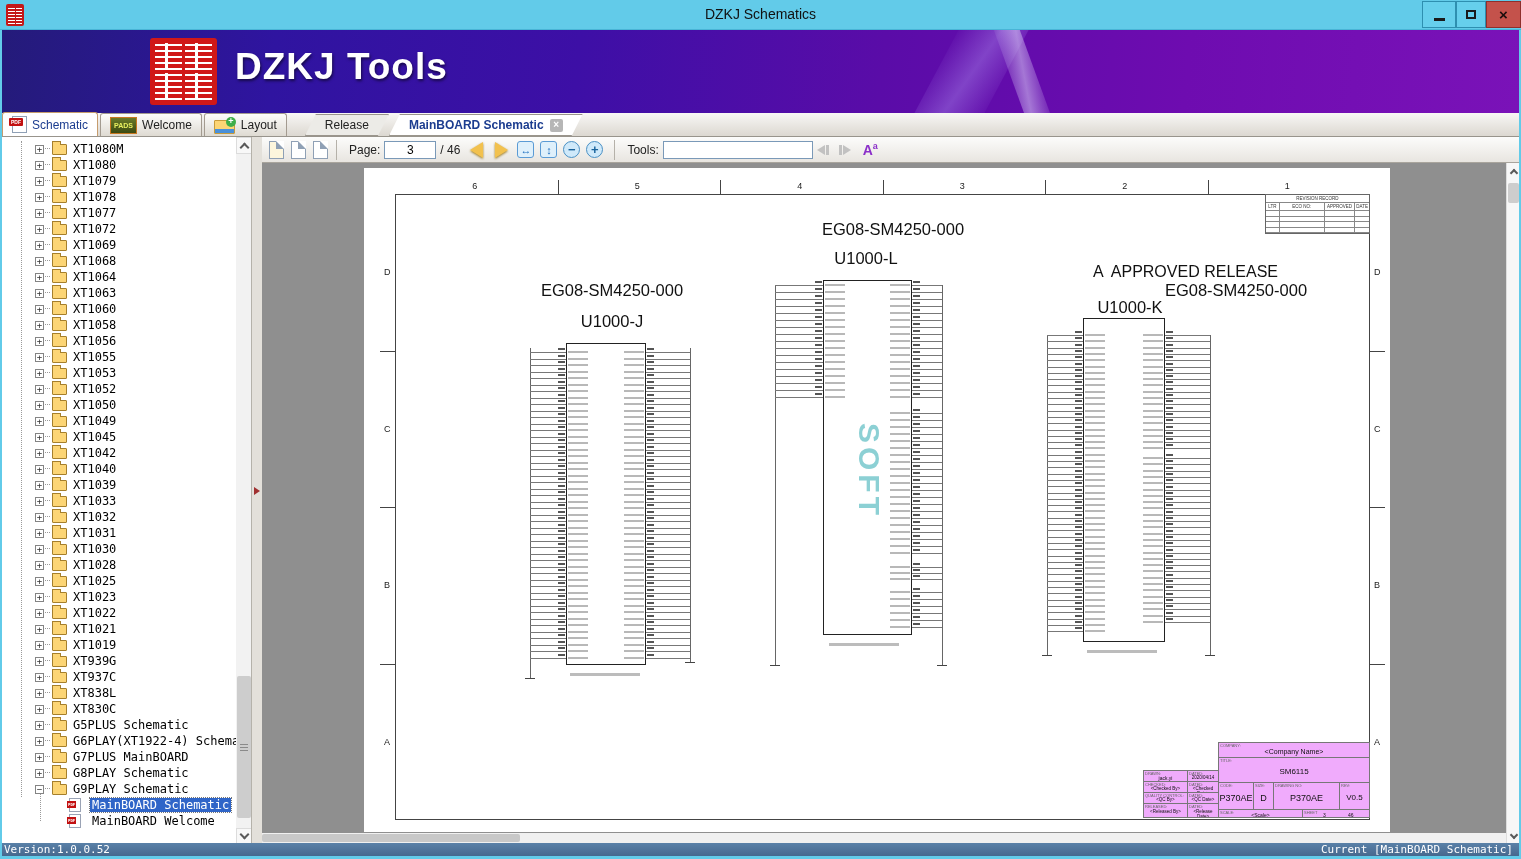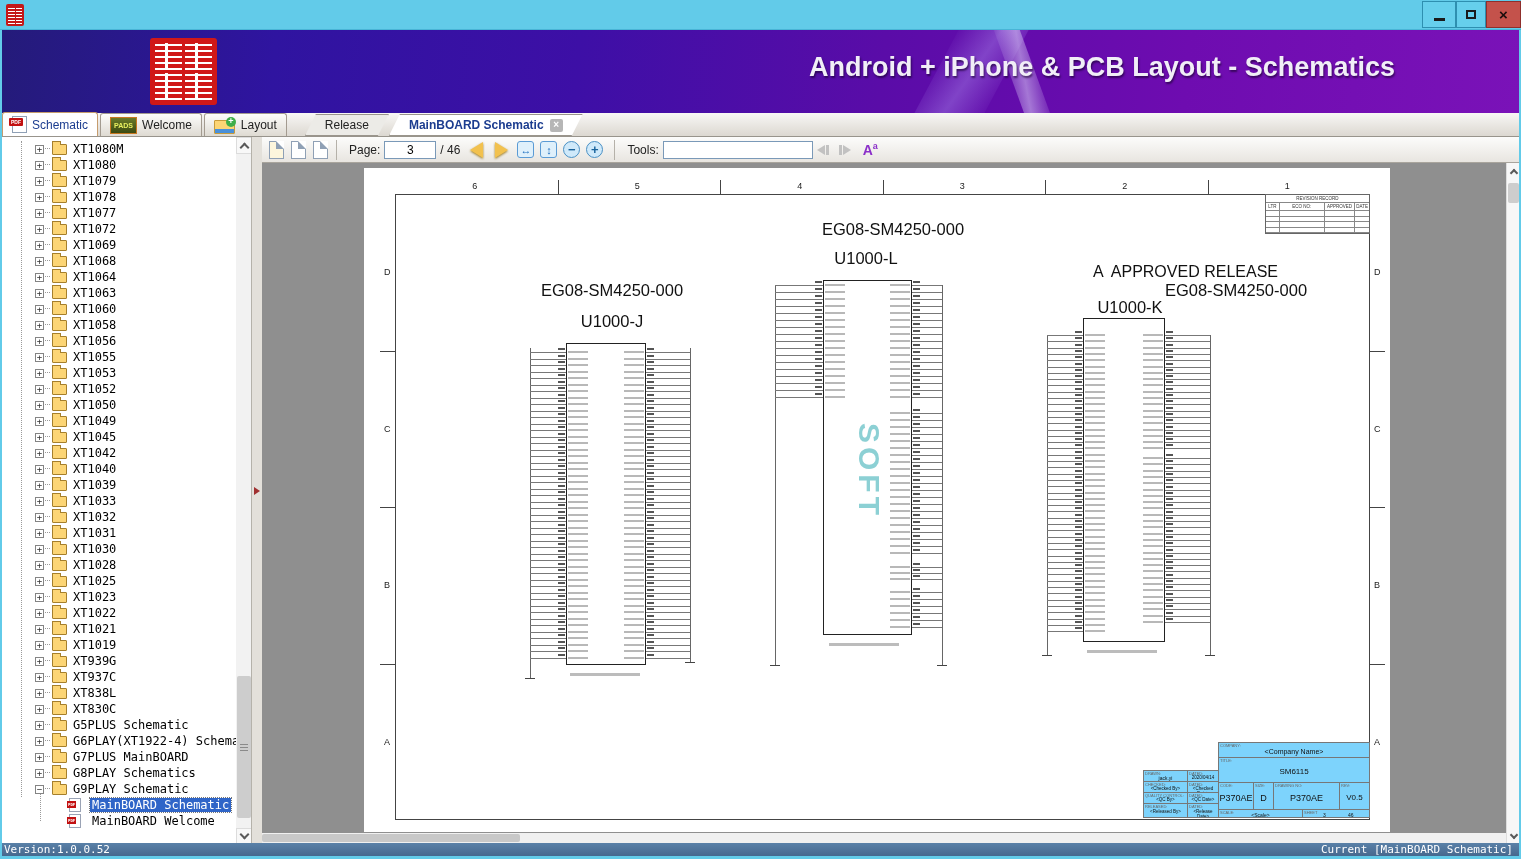--- a/index.html
+++ b/index.html
@@ -111,21 +111,21 @@
   .chiplabel { position:absolute; text-align:center; color:#111; font-family:"Liberation Sans",sans-serif; white-space:pre; }
   .footnote { position:absolute; height:3px; background:#bcbcbc; }
   .watermark { position:absolute; writing-mode:vertical-rl; font-size:30px; font-weight:bold; color:rgba(0,150,160,.45); letter-spacing:4px; font-family:"Liberation Sans",sans-serif; }
   
   .revtbl { position:absolute; left:901px; top:26px; width:105px; border:1px solid #666; background:#fff; }
   .revtbl .rrow { display:flex; }
   .revtbl .rcell { border-right:1px solid #888; border-bottom:1px solid #888; font-size:4.5px; color:#333; text-align:center; overflow:hidden; }
   .revtbl .rcell:last-child { border-right:none; }
   
   .tblock { position:absolute; left:779px; top:574px; width:229px; height:76px; font-family:"Liberation Sans",sans-serif; }
-  .tb-cell { position:absolute; border:1px solid #777; background:#7dd3fc; overflow:hidden; }
+  .tb-cell { position:absolute; border:1px solid #777; background:#f0abfc; overflow:hidden; }
   .tb-lbl { position:absolute; left:1px; top:0; font-size:4px; color:#666; white-space:nowrap; }
   .tb-val { position:absolute; left:0; right:0; text-align:center; color:#111; }
 
   
   .view-vsb { position:absolute; left:1506px; top:163px; width:13px; height:682px; background:#f7f7f7; border-left:1px solid #ddd; }
   .view-vsb .sb-btn { width:13px; height:16px; border:none; background:#f7f7f7; }
   .view-vsb .chev { width:6px; height:6px; }
   .view-hsb { position:absolute; left:262px; top:833px; width:1244px; height:10px; background:#f0f0f0; }
   .hthumb { position:absolute; left:0; top:1px; width:258px; height:8px; background:#c8c8c8; border-radius:2px; }
 
@@ -138,41 +138,42 @@
 </head>
 <body>
 
 <div class="titlebar">
   <div class="mini-logo">
       <i></i>
       <i></i>
       <i></i>
       <i></i>
     </div>
+  <div class="title-text">DZKJ Schematics</div>
   <div class="winbtn wb-min">
       <i></i>
     </div>
   <div class="winbtn wb-max">
       <i></i>
     </div>
   <div class="winbtn wb-close">×</div>
 </div>
 <div class="side-border" style="left:0"></div>
 <div class="side-border" style="left:1519px"></div>
 
 <div class="banner">
   <div class="streak1"></div>
   <div class="streak2"></div>
   <div class="banner-logo" aria-label="东震科技">
       <i></i>
       <i></i>
       <i></i>
       <i></i>
     </div>
-  <div class="tagline">Android + iPhone &amp; PCB Layout - Schematics</div>
+  <div class="app-name">DZKJ Tools</div>
 </div>
 
 <div class="tabbar" id="tabbar">
     <div class="tab-app active">
       <span class="i-pdfdoc"></span>
       <span>Schematic</span>
     </div>
     <div class="tab-app">
       <span class="i-pads">PADS</span>
       <span>Welcome</span>
@@ -453,21 +454,21 @@
     <div class="trow" style="top: 612px; width: 234px;">
       <span class="twisty">+</span>
       <span class="stub"></span>
       <span class="ficon"></span>
       <span class="tlabel">G7PLUS MainBOARD</span>
     </div>
     <div class="trow" style="top: 628px; width: 234px;">
       <span class="twisty">+</span>
       <span class="stub"></span>
       <span class="ficon"></span>
-      <span class="tlabel">G8PLAY Schematics</span>
+      <span class="tlabel">G8PLAY Schematic</span>
     </div>
     <div class="trow" style="top: 644px; width: 234px;">
       <span class="twisty">−</span>
       <span class="stub"></span>
       <span class="ficon"></span>
       <span class="tlabel">G9PLAY Schematic</span>
     </div>
     <div class="trow" style="top: 660px; width: 234px;">
       <span class="picon"></span>
       <span class="tlabel child sel">MainBOARD Schematic</span>

